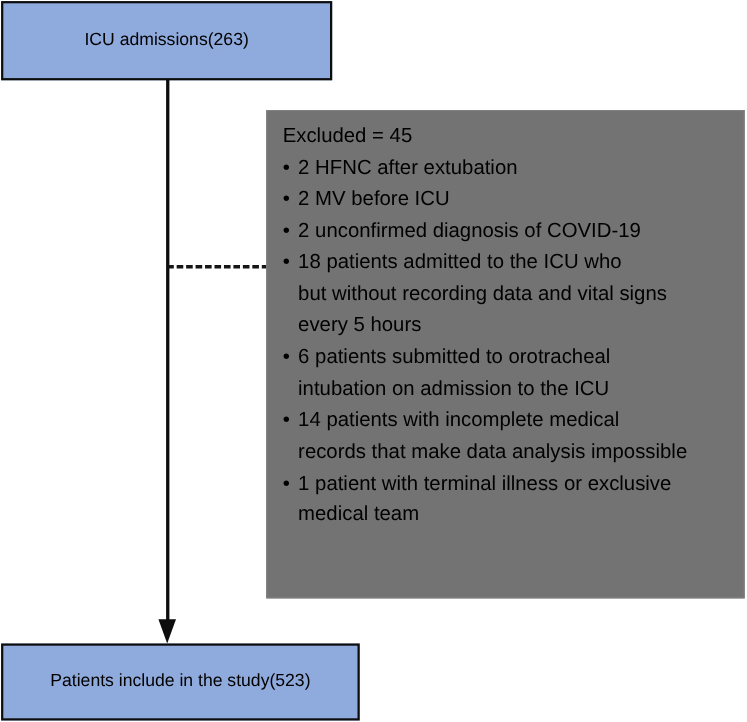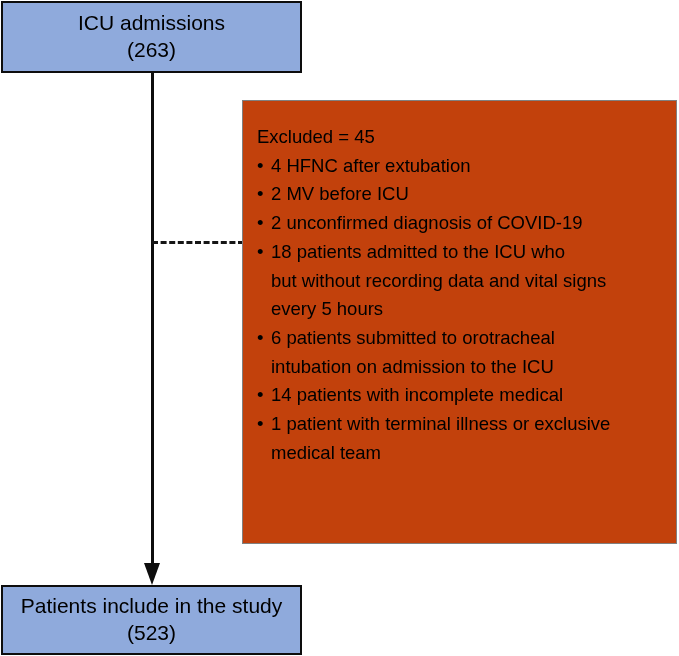--- a/index.html
+++ b/index.html
@@ -19,53 +19,52 @@
     overflow: hidden;
   }
 
   
   .flow-box {
     position: absolute;
     box-sizing: border-box;
     border: 2px solid #0d0d0d;
     background: #8faadc;
     display: flex;
-    flex-direction: column;
     align-items: center;
     justify-content: center;
     text-align: center;
     line-height: 1.28;
-    font-size: 21px;
+    font-size: 16px;
     color: #000000;
   }
   #box-icu {
     left: 1px;
     top: 1px;
     width: 301px;
     height: 72px;
   }
   #box-included {
     left: 1px;
     top: 585px;
-    width: 301px;
+    width: 326px;
     height: 70px;
   }
   .box-line { display: block; white-space: nowrap; }
 
   
   #box-excluded {
     position: absolute;
     left: 242px;
     top: 100px;
     width: 435px;
     height: 444px;
     box-sizing: border-box;
     border: 1px solid #808080;
-    background: #c2410c;
-    padding: 22px 8px 8px 14px;
+    background: #737373;
+    padding: 8px 8px 8px 14px;
     font-size: 18.5px;
     line-height: 28.7px;
     color: #000000;
   }
   #excluded-title {
     margin: 0 0 0 0;
     white-space: nowrap;
   }
   #excluded-list {
     list-style: none;
@@ -129,39 +128,40 @@
 
   <div id="connector-vertical"></div>
   <div id="connector-arrowhead"></div>
 
   <div id="connector-dashed"></div>
 
   <div id="box-excluded">
     <div id="excluded-title">Excluded = 45</div>
     <ul id="excluded-list">
       <li>
-        <span class="sub">4 HFNC after extubation</span>
+        <span class="sub">2 HFNC after extubation</span>
       </li>
       <li>
         <span class="sub">2 MV before ICU</span>
       </li>
       <li>
         <span class="sub">2 unconfirmed diagnosis of COVID-19</span>
       </li>
       <li>
         <span class="sub">18 patients admitted to the ICU who</span>
         <span class="sub">but without recording data and vital signs</span>
         <span class="sub">every 5 hours</span>
       </li>
       <li>
         <span class="sub">6 patients submitted to orotracheal</span>
         <span class="sub">intubation on admission to the ICU</span>
       </li>
       <li>
         <span class="sub">14 patients with incomplete medical</span>
+        <span class="sub">records that make data analysis impossible</span>
       </li>
       <li>
         <span class="sub">1 patient with terminal illness or exclusive</span>
         <span class="sub">medical team</span>
       </li>
     </ul>
   </div>
 
   <div class="flow-box" id="box-included">
     <span class="box-line">Patients include in the study</span>

